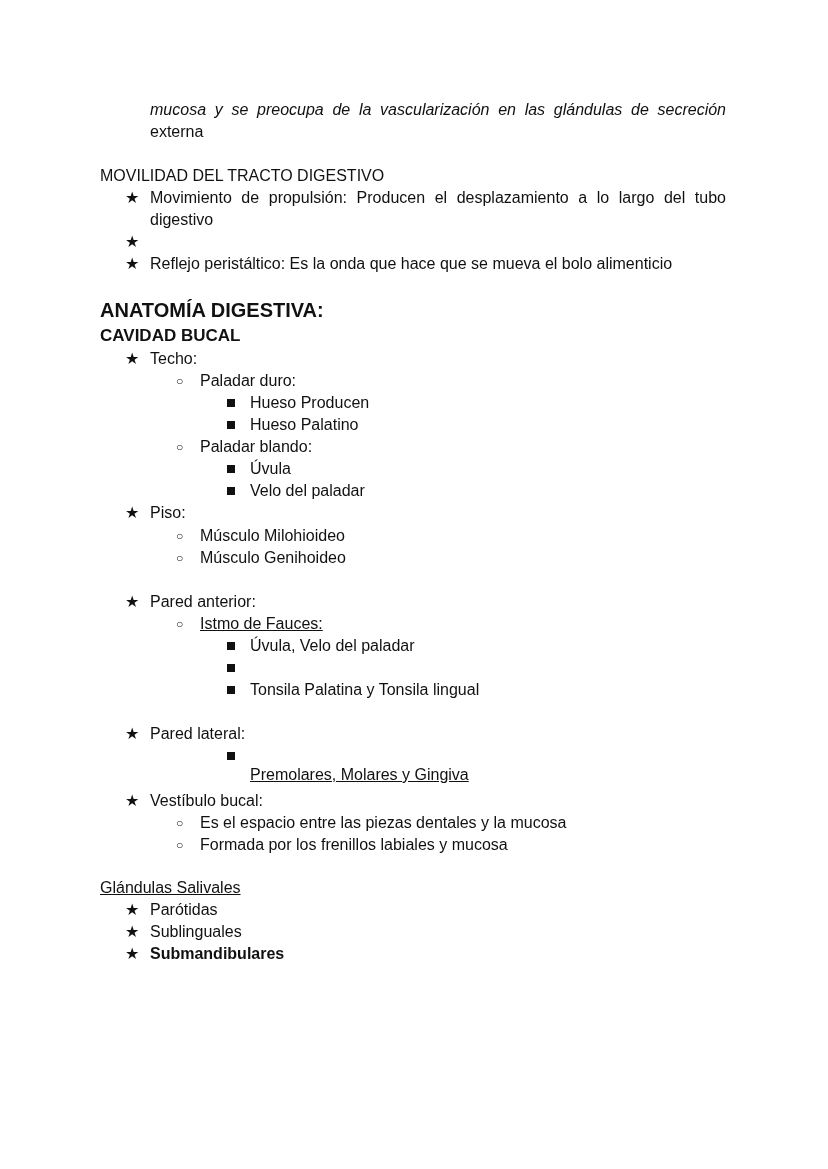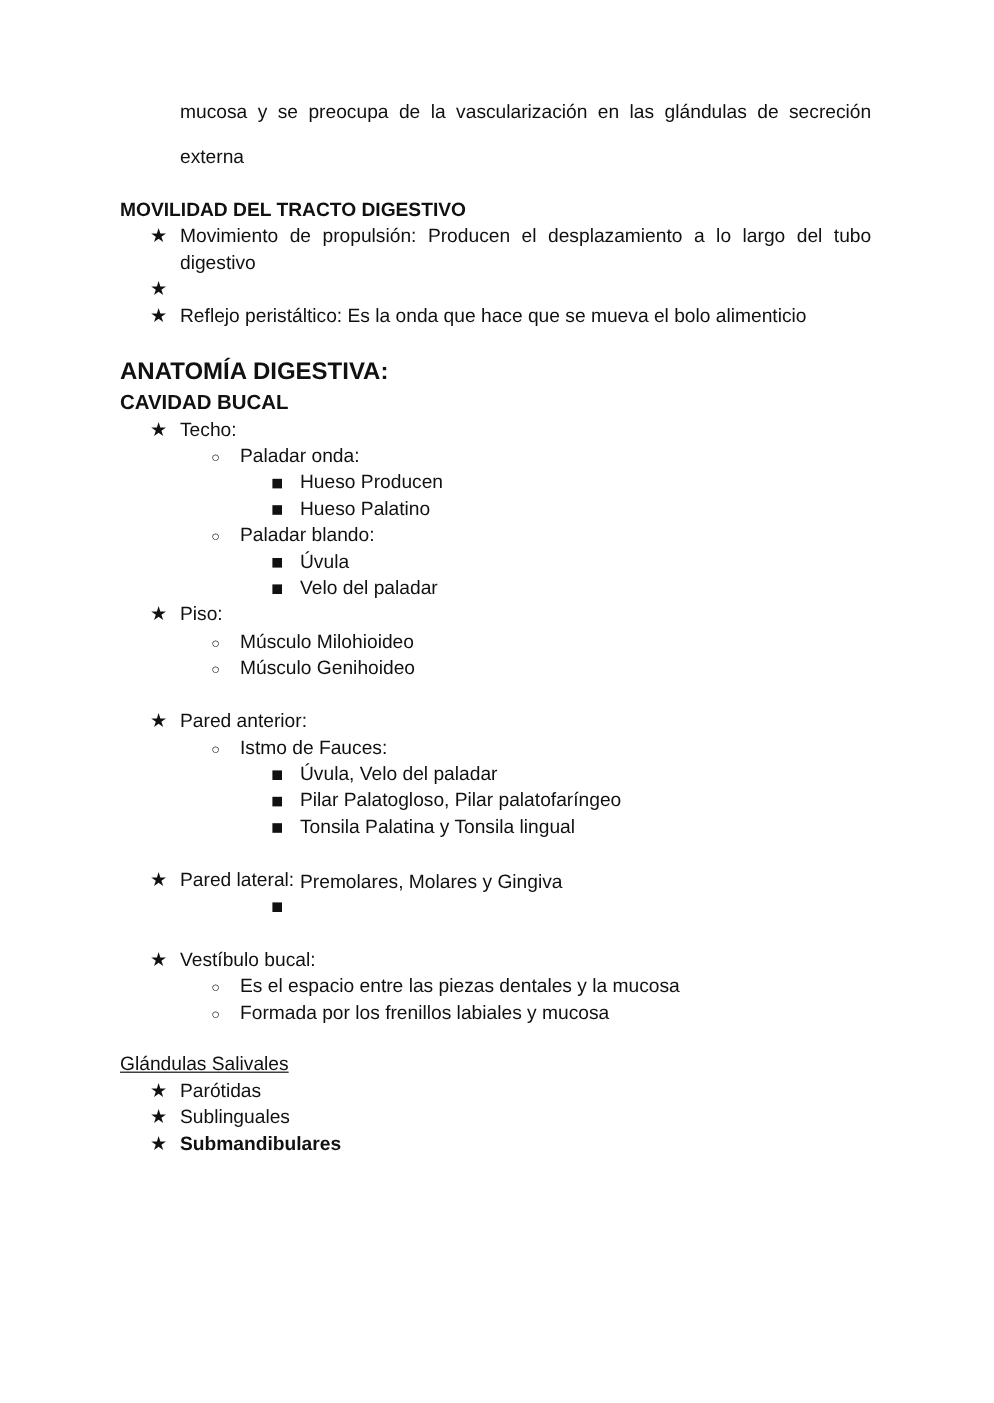--- a/index.html
+++ b/index.html
@@ -4,56 +4,56 @@
 <style>
   html, body { margin: 0; padding: 0; background: #ffffff; }
   body {
     width: 828px; height: 1169px; position: relative; overflow: hidden;
     font-family: "Liberation Sans", sans-serif; color: #111111;
   }
   .page { position: absolute; left: 0; top: 0; width: 828px; height: 1169px; }
   .abs { position: absolute; white-space: nowrap; }
   .txt { font-size: 16px; line-height: 22px; }
   .just { white-space: normal; text-align: justify; text-align-last: justify; }
-  .h-bold { font-weight: bold; font-size: 16px; line-height: 22px; }
+  .h-bold { font-weight: normal; font-size: 16px; line-height: 22px; }
   .h-big { font-weight: bold; font-size: 20px; line-height: 26px; }
   .h-med { font-weight: bold; font-size: 17px; line-height: 22px; }
   .under { text-decoration: underline; }
   .star { font-size: 16px; line-height: 22px; }
   .circle { font-size: 12px; line-height: 22px; }
   .square { display: inline-block; width: 8px; height: 8px; background: #111; }
   .row { position: absolute; height: 22px; display: flex; align-items: center; }
 </style>
 </head>
 <body>
 
 <div class="page">
 
-  <div class="abs txt just" style="left:150px; top:83px; width:576px;">mucosa y se preocupa de la vascularización en las glándulas de secreción</div>
+  <div class="abs txt just" style="left:150px; top:99px; width:576px;font-style:italic;">mucosa y se preocupa de la vascularización en las glándulas de secreción</div>
   <div class="abs txt" style="left:150px; top:121px;">externa</div>
 
   <div class="abs h-bold" style="left:100px; top:165px;">MOVILIDAD DEL TRACTO DIGESTIVO</div>
 
   <div class="abs star" style="left:125px; top:187px;">★</div>
   <div class="abs txt just" style="left:150px; top:187px; width:576px;">Movimiento de propulsión: Producen el desplazamiento a lo largo del tubo</div>
   <div class="abs txt" style="left:150px; top:209px;">digestivo</div>
 
   <div class="abs star" style="left:125px; top:231px;">★</div>
 
   <div class="abs star" style="left:125px; top:253px;">★</div>
   <div class="abs txt" style="left:150px; top:253px;">Reflejo peristáltico: Es la onda que hace que se mueva el bolo alimenticio</div>
 
   <div class="abs h-big" style="left:100px; top:297px;">ANATOMÍA DIGESTIVA:</div>
   <div class="abs h-med" style="left:100px; top:325px;">CAVIDAD BUCAL</div>
 
   <div class="abs star" style="left:125px; top:348px;">★</div>
   <div class="abs txt" style="left:150px; top:348px;">Techo:</div>
 
   <div class="abs circle" style="left:176px; top:370px;">○</div>
-  <div class="abs txt" style="left:200px; top:370px;">Paladar onda:</div>
+  <div class="abs txt" style="left:200px; top:370px;">Paladar duro:</div>
 
   <div class="row" style="left:227px; top:392px;">
       <span class="square"></span>
     </div>
   <div class="abs txt" style="left:250px; top:392px;">Hueso Producen</div>
 
   <div class="row" style="left:227px; top:414px;">
       <span class="square"></span>
     </div>
   <div class="abs txt" style="left:250px; top:414px;">Hueso Palatino</div>
@@ -77,44 +77,43 @@
   <div class="abs circle" style="left:176px; top:525px;">○</div>
   <div class="abs txt" style="left:200px; top:525px;">Músculo Milohioideo</div>
 
   <div class="abs circle" style="left:176px; top:547px;">○</div>
   <div class="abs txt" style="left:200px; top:547px;">Músculo Genihoideo</div>
 
   <div class="abs star" style="left:125px; top:591px;">★</div>
   <div class="abs txt" style="left:150px; top:591px;">Pared anterior:</div>
 
   <div class="abs circle" style="left:176px; top:613px;">○</div>
-  <div class="abs txt" style="left:200px; top:613px;">Istmo de Fauces:</div>
+  <div class="abs txt" style="left:200px; top:613px;text-decoration:underline;">Istmo de Fauces:</div>
 
   <div class="row" style="left:227px; top:635px;">
       <span class="square"></span>
     </div>
   <div class="abs txt" style="left:250px; top:635px;">Úvula, Velo del paladar</div>
 
   <div class="row" style="left:227px; top:657px;">
       <span class="square"></span>
     </div>
-  <div class="abs txt" style="left:250px; top:657px;">Pilar Palatogloso, Pilar palatofaríngeo</div>
 
   <div class="row" style="left:227px; top:679px;">
       <span class="square"></span>
     </div>
   <div class="abs txt" style="left:250px; top:679px;">Tonsila Palatina y Tonsila lingual</div>
 
   <div class="abs star" style="left:125px; top:723px;">★</div>
   <div class="abs txt" style="left:150px; top:723px;">Pared lateral:</div>
 
   <div class="row" style="left:227px; top:745px;">
       <span class="square"></span>
     </div>
-  <div class="abs txt" style="left:250px; top:725px;">Premolares, Molares y Gingiva</div>
+  <div class="abs txt" style="left:250px; top:764px;text-decoration:underline;">Premolares, Molares y Gingiva</div>
 
   <div class="abs star" style="left:125px; top:790px;">★</div>
   <div class="abs txt" style="left:150px; top:790px;">Vestíbulo bucal:</div>
 
   <div class="abs circle" style="left:176px; top:812px;">○</div>
   <div class="abs txt" style="left:200px; top:812px;">Es el espacio entre las piezas dentales y la mucosa</div>
 
   <div class="abs circle" style="left:176px; top:834px;">○</div>
   <div class="abs txt" style="left:200px; top:834px;">Formada por los frenillos labiales y mucosa</div>
 

